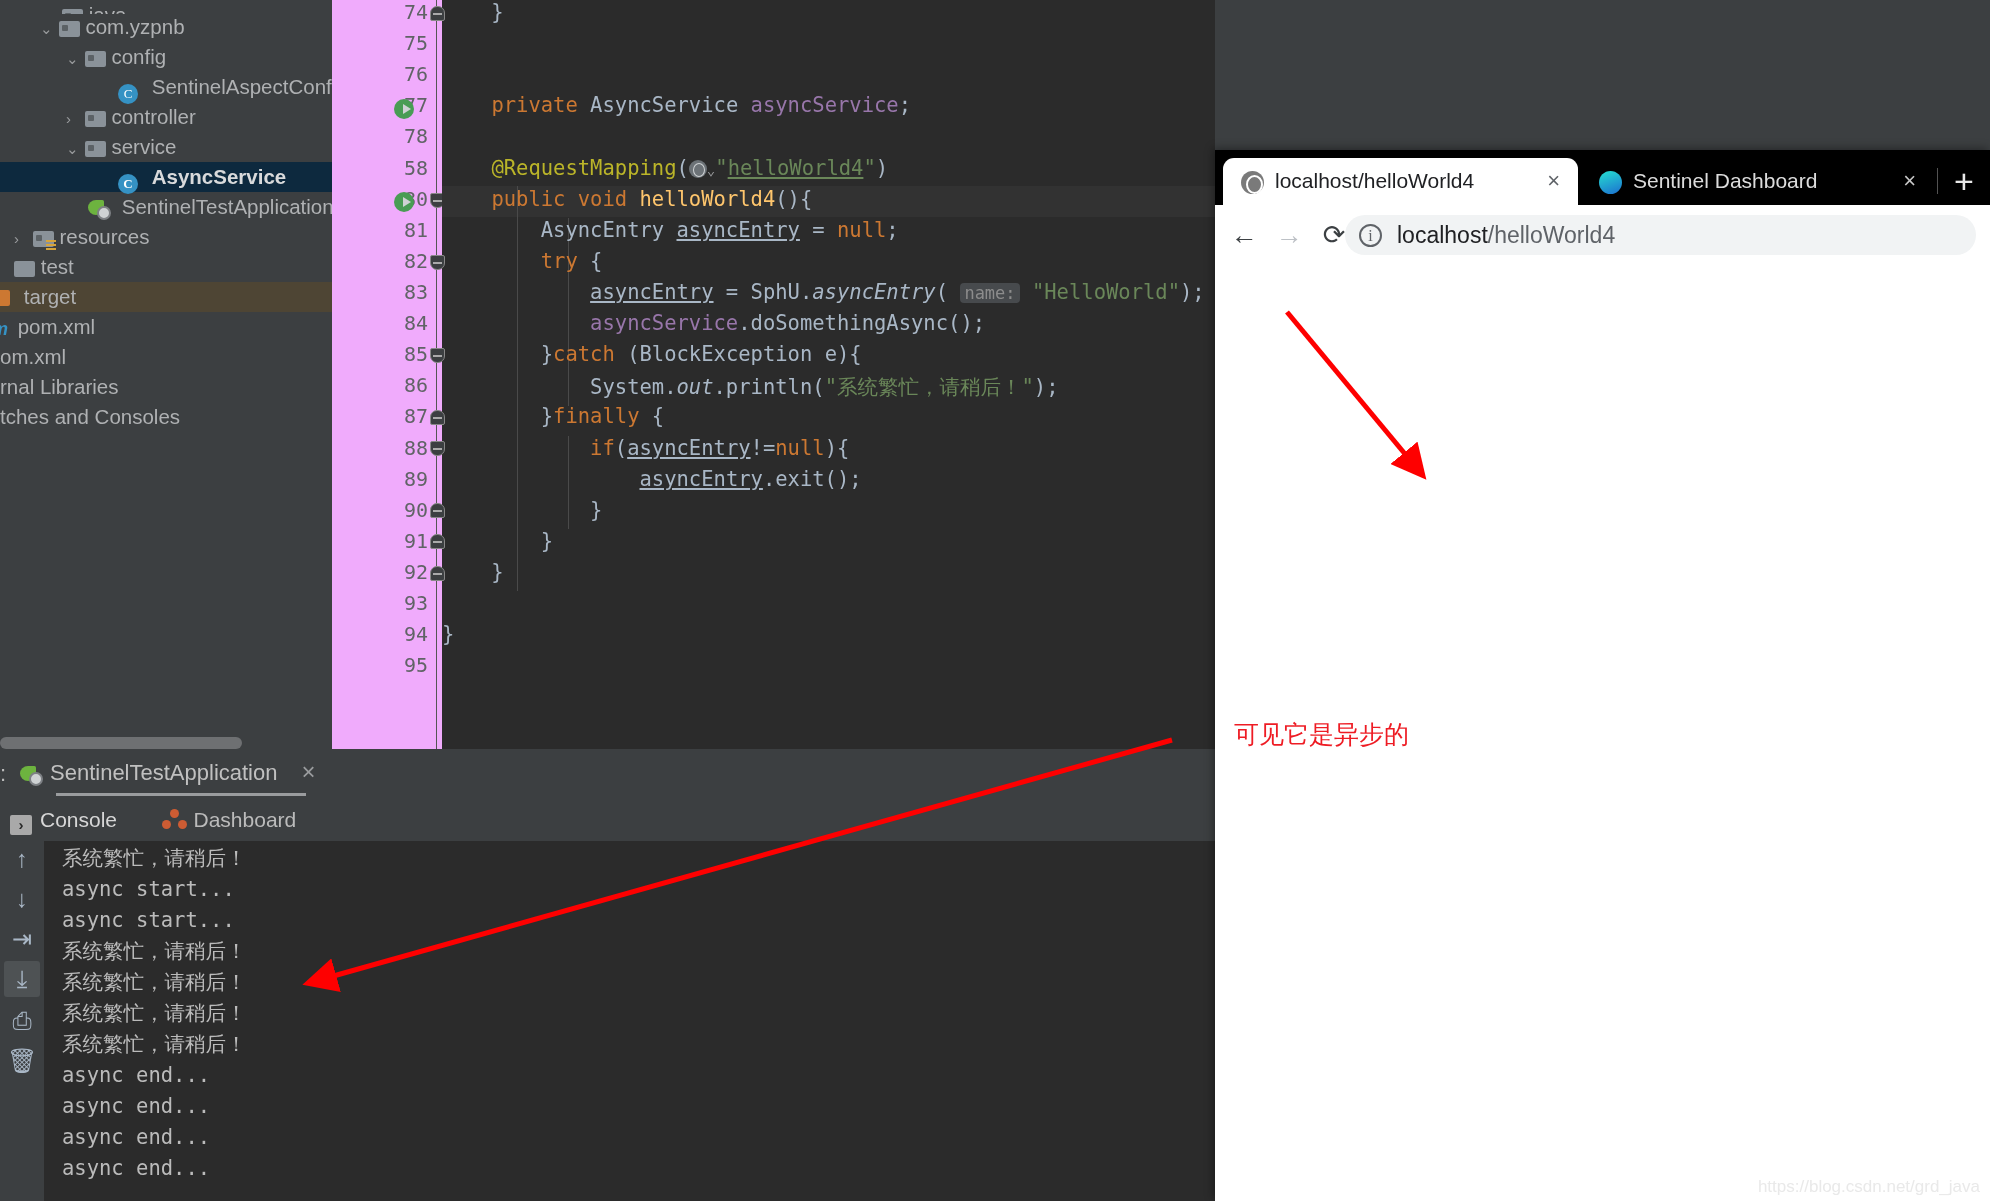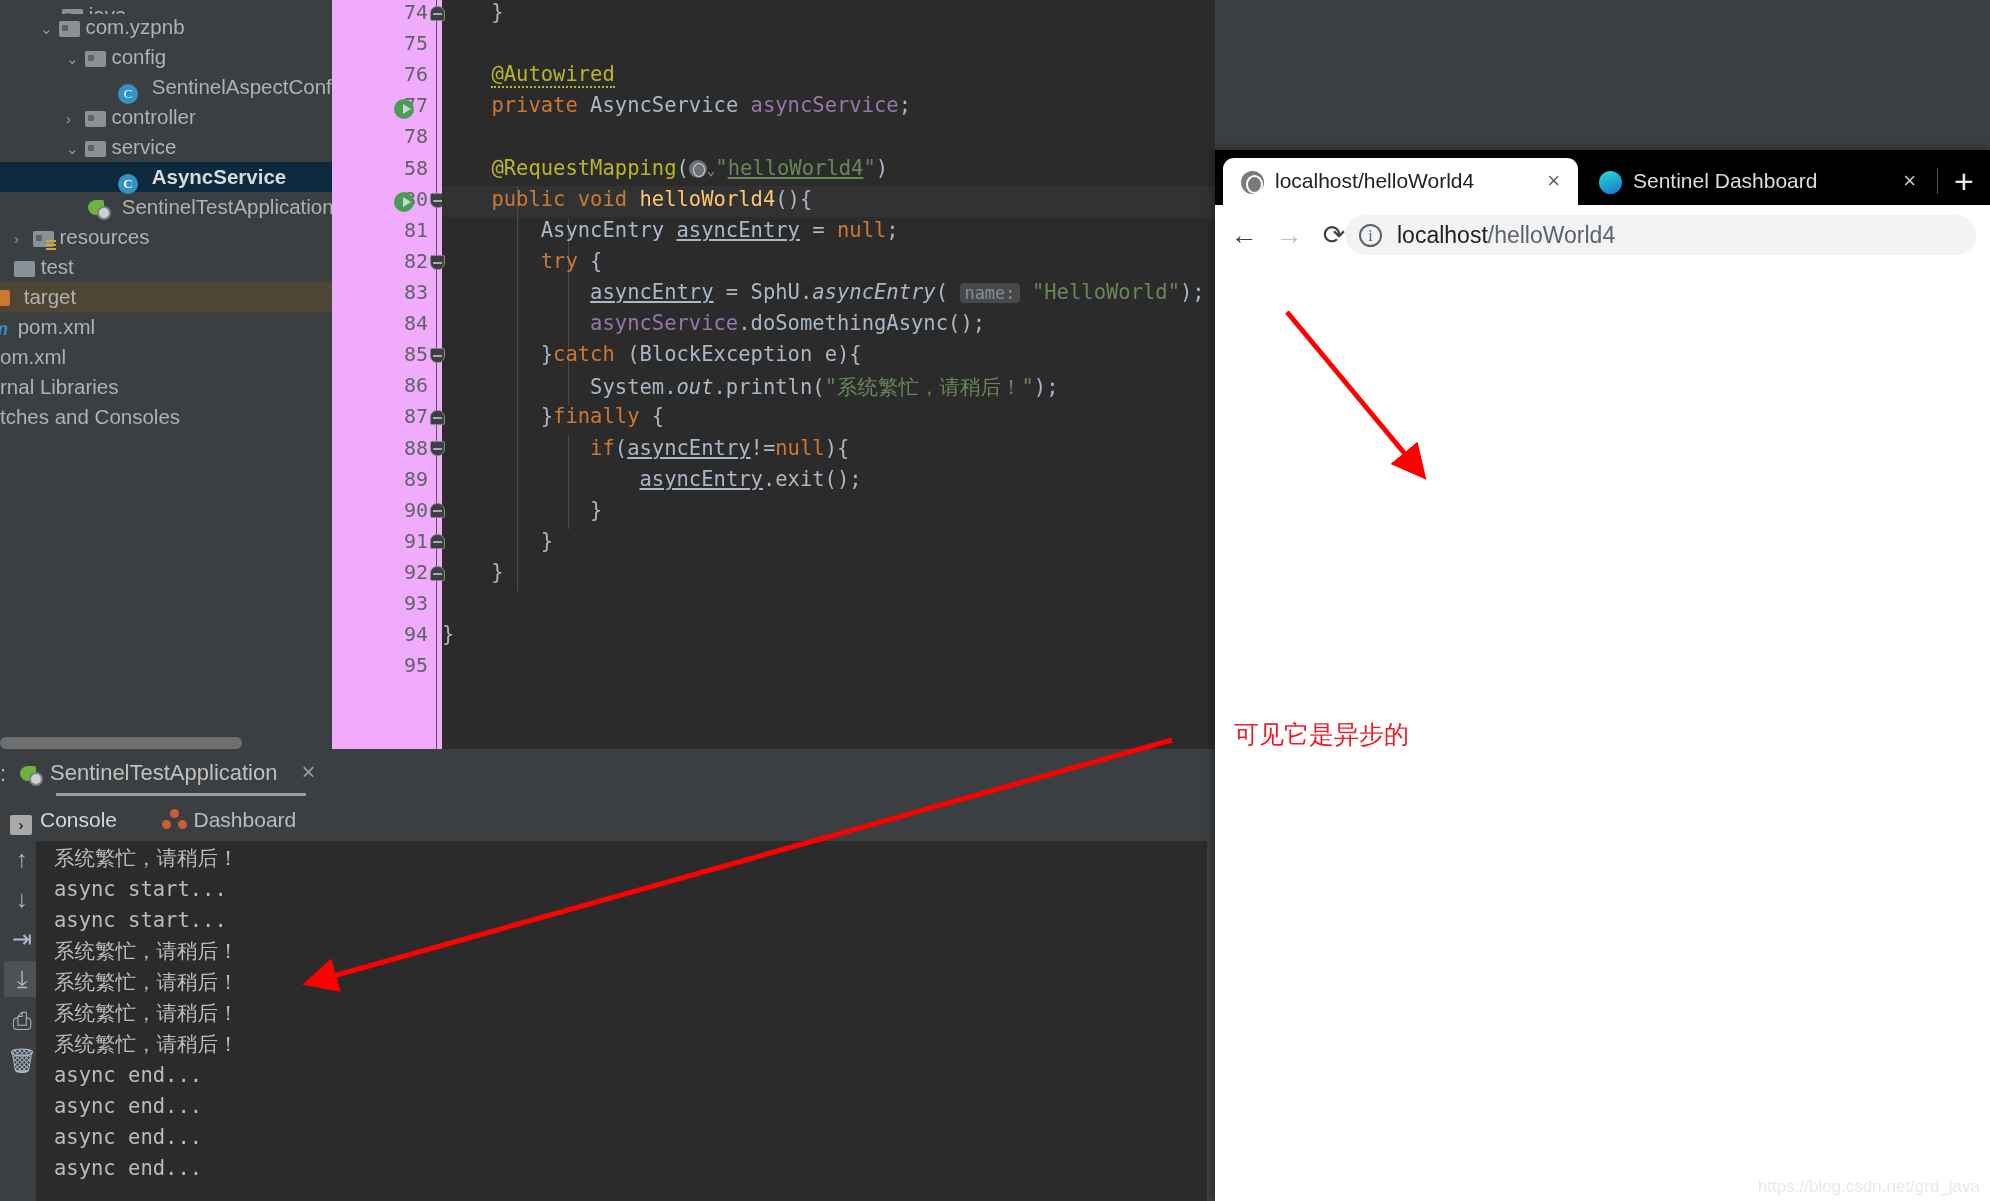--- a/index.html
+++ b/index.html
@@ -151,21 +151,21 @@
 
   #console-toolbar {
     position:absolute; left:0; top:92px; width:44px; height:360px; background:#3c3f41;
   }
   .ctool {
     position:absolute; left:4px; width:36px; height:36px;
     color:#a9b7c6; font-size:24px; text-align:center; line-height:36px;
   }
   .ctool.active { background:#4e5254; border-radius:3px; }
   #console {
-    position:absolute; left:36px; top:92px; width:1171px; height:360px;
+    position:absolute; left:44px; top:92px; width:1171px; height:360px;
     background:#2b2b2b; padding:2px 0 0 18px; overflow:hidden;
   }
   .cline {
     height:31px; line-height:31px; color:#bbbbbb;
     font-family:"DejaVu Sans Mono", monospace; font-size:20.5px; white-space:pre;
   }
 
   
   #browser {
     position:absolute; left:1215px; top:150px; width:775px; height:1051px;
@@ -344,21 +344,20 @@
         <div class="runmark" style="top:192px"></div>
       </div>
 
       <div class="hl-row" style="top:186px"></div>
 
       <div class="indentline" style="left:185px;top:186px;height:405px"></div>
       <div class="indentline" style="left:236px;top:218px;height:188px"></div>
       <div class="indentline" style="left:236px;top:436px;height:93px"></div>
 
       <div class="code" style="top:0px"><span class="brace">    }</span></div>
-      <div class="code" style="top:62px">    <span class="ann wavy">@Autowired</span></div>
       <div class="code" style="top:93px">    <span class="k">private</span> AsyncService <span class="fld">asyncService</span>;</div>
       <div class="code" style="top:156px">    <span class="ann">@RequestMapping</span>(<span class="globe"></span><span class="chev">⌄</span><span class="s">"</span><span class="s ul">helloWorld4</span><span class="s">"</span>)</div>
       <div class="code" style="top:187px">    <span class="k">public</span> <span class="k">void</span> <span style="color:#ffc66d">helloWorld4</span>(){</div>
       <div class="code" style="top:218px">        AsyncEntry <span class="ul">asyncEntry</span> = <span class="k">null</span>;</div>
       <div class="code" style="top:280px">            <span class="ul">asyncEntry</span> = SphU.<span class="ital">asyncEntry</span>( <span class="hint">name:</span><span class="s"> "HelloWorld"</span>);</div>
       <div class="code" style="top:249px">        <span class="k">try</span> {</div>
       <div class="code" style="top:311px">            <span class="fld">asyncService</span>.doSomethingAsync();</div>
       <div class="code" style="top:342px">        }<span class="k">catch</span> (BlockException e){</div>
       <div class="code" style="top:373px">            System.<span class="fld ital">out</span>.println(<span class="s">"系统繁忙，请稍后！"</span>);</div>
       <div class="code" style="top:404px">        }<span class="k">finally</span> {</div>

